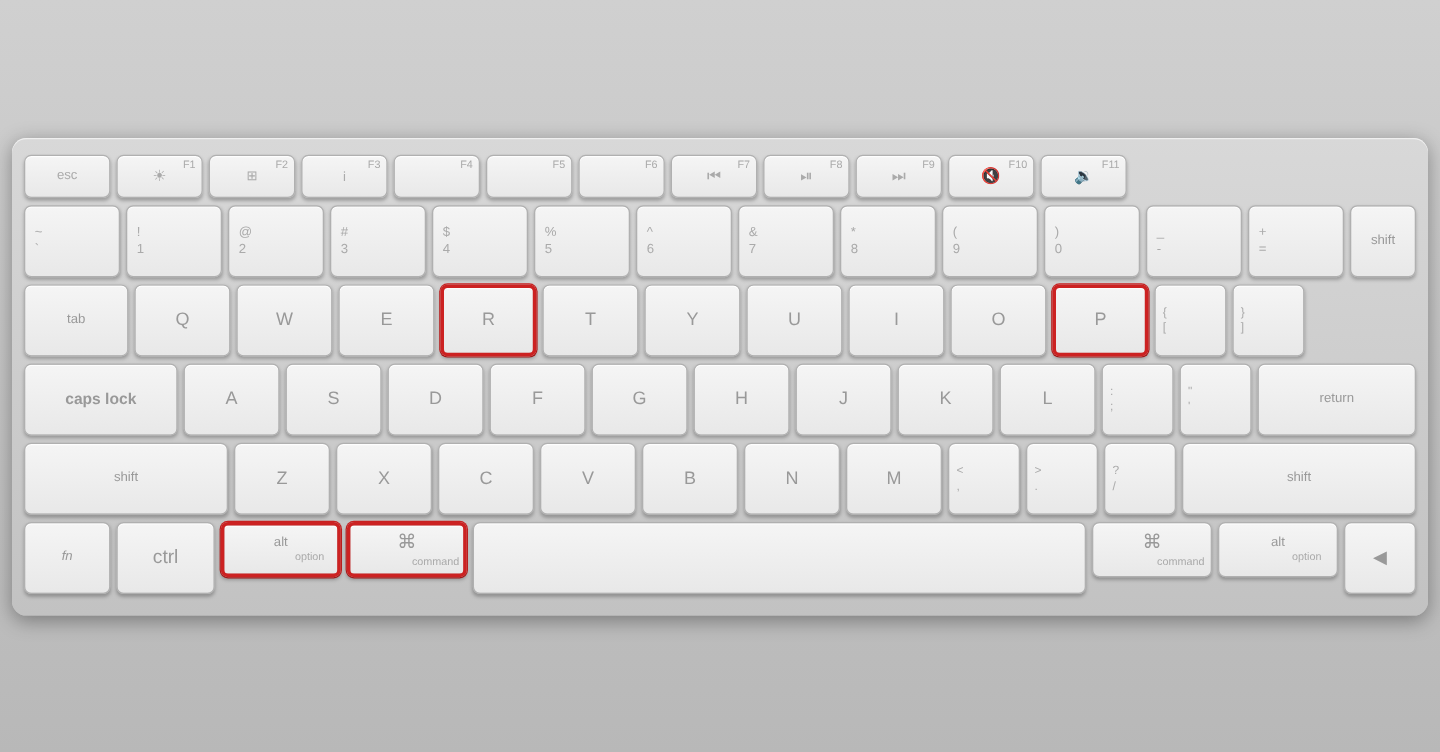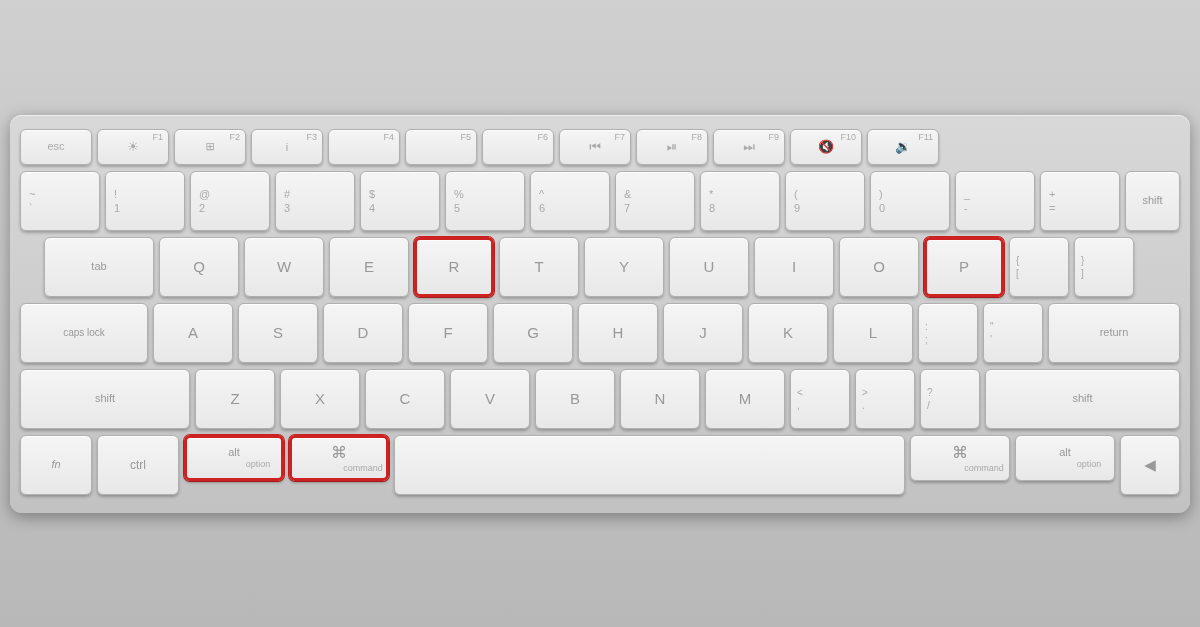--- a/index.html
+++ b/index.html
@@ -82,22 +82,21 @@
 
     
     .std-key {
       height: 60px;
       width: 80px;
     }
 
     
     .wide-key-1 {
       height: 60px;
-      width: 110px;
-      margin-left: 24px;
+      width: 87px;
     }
 
     
     .num-key {
       height: 60px;
       width: 80px;
     }
 
     
     .space-key {
@@ -376,21 +375,21 @@
       <div class="bracket-col">
         <span class="br-top">}</span>
         <span class="br-bot">]</span>
       </div>
     </div>
   </div>
 
   <div class="key-row">
 
     <div class="key" style="height:60px; width:128px;">
-      <span class="main-label" style="font-size:10px;">caps lock</span>
+      <span class="main-label" style="font-size:13px;font-weight:bold;">caps lock</span>
     </div>
     <div class="key std-key">
       <span class="main-label">A</span>
     </div>
     <div class="key std-key">
       <span class="main-label">S</span>
     </div>
     <div class="key std-key">
       <span class="main-label">D</span>
     </div>
@@ -480,21 +479,21 @@
     </div>
   </div>
 
   <div class="key-row">
 
     <div class="key" style="height:60px; width:72px;font-style:italic;">
       <span class="main-label" style="font-size:11px;">fn</span>
     </div>
 
     <div class="key" style="height:60px; width:82px;">
-      <span class="main-label" style="font-size:12px;">ctrl</span>
+      <span class="main-label" style="font-size:16px;">ctrl</span>
     </div>
 
     <div class="key bottom-mod highlighted" style="display:flex;flex-direction:column;align-items:center;justify-content:center;">
       <span class="main-label" style="font-size:11px;">alt</span>
       <span class="sub-label">option</span>
     </div>
 
     <div class="key bottom-mod highlighted" style="display:flex;flex-direction:column;align-items:center;justify-content:center;">
       <span class="cmd-symbol">⌘</span>
       <span class="sub-label">command</span>

